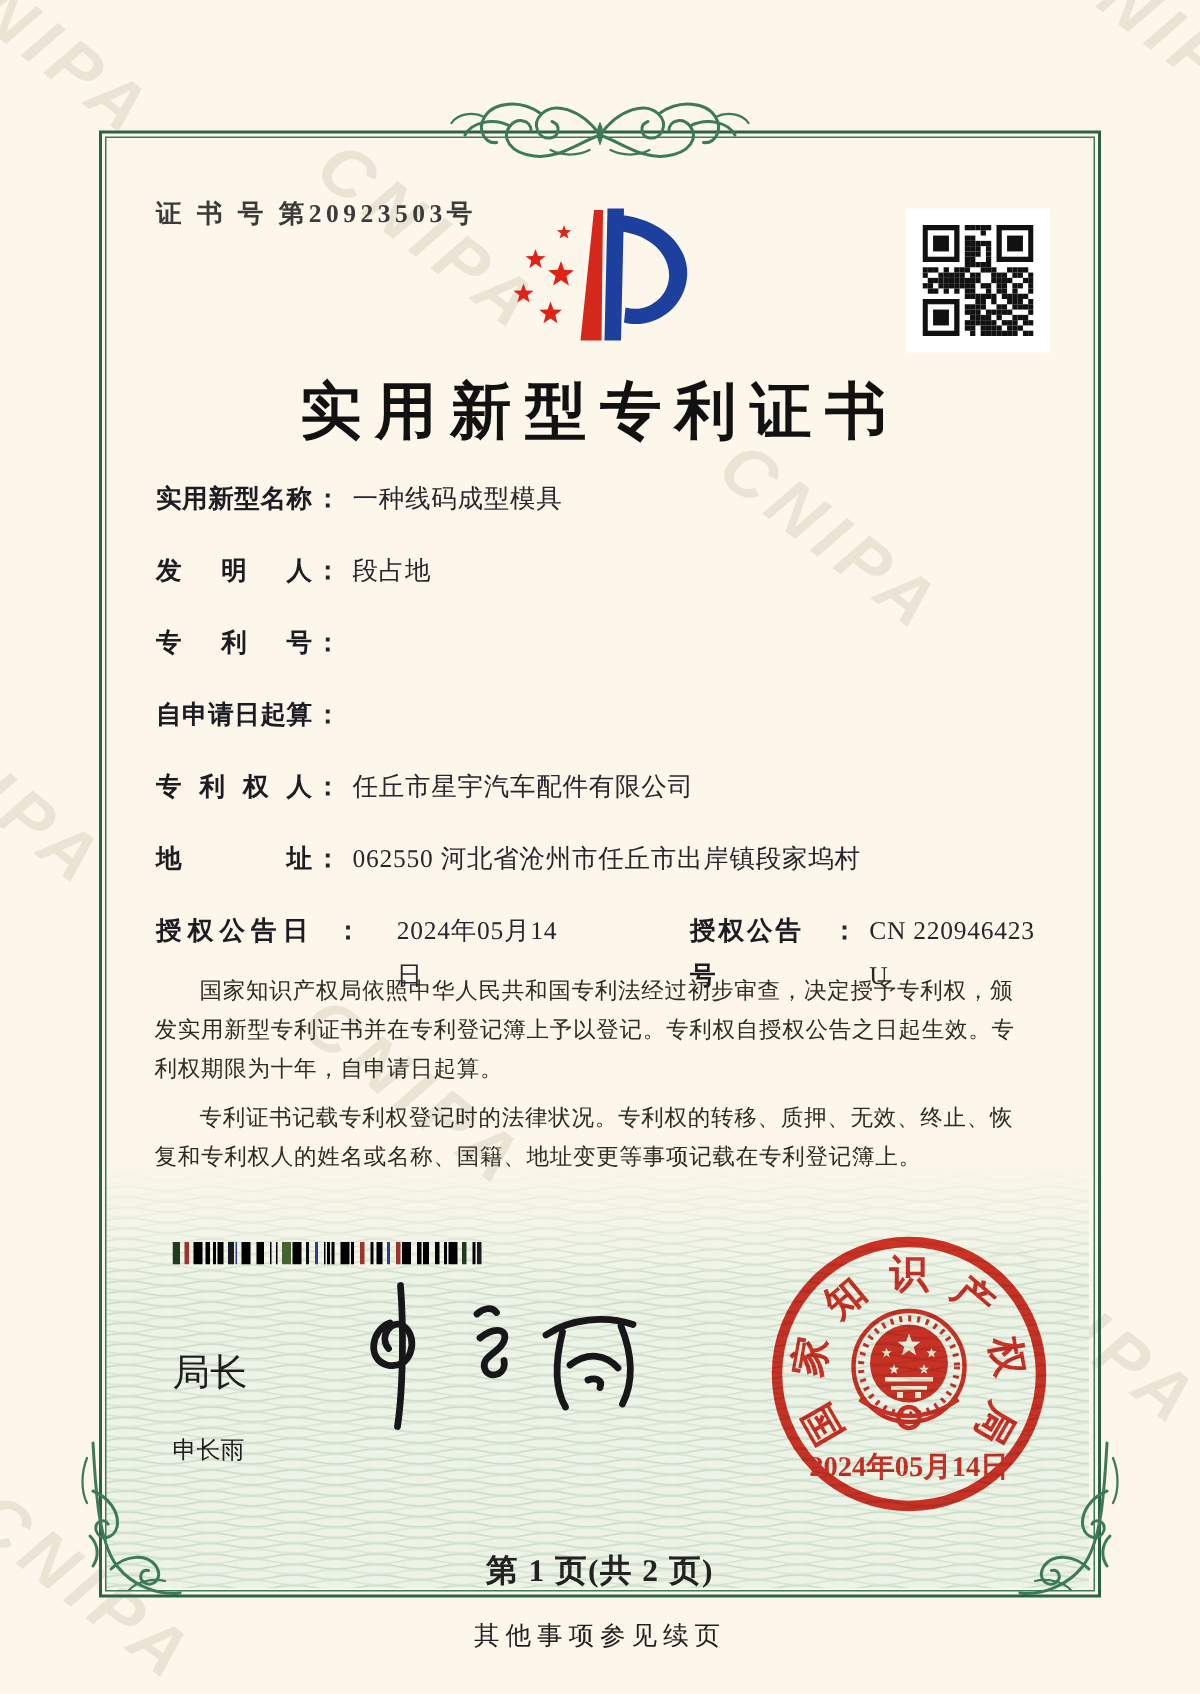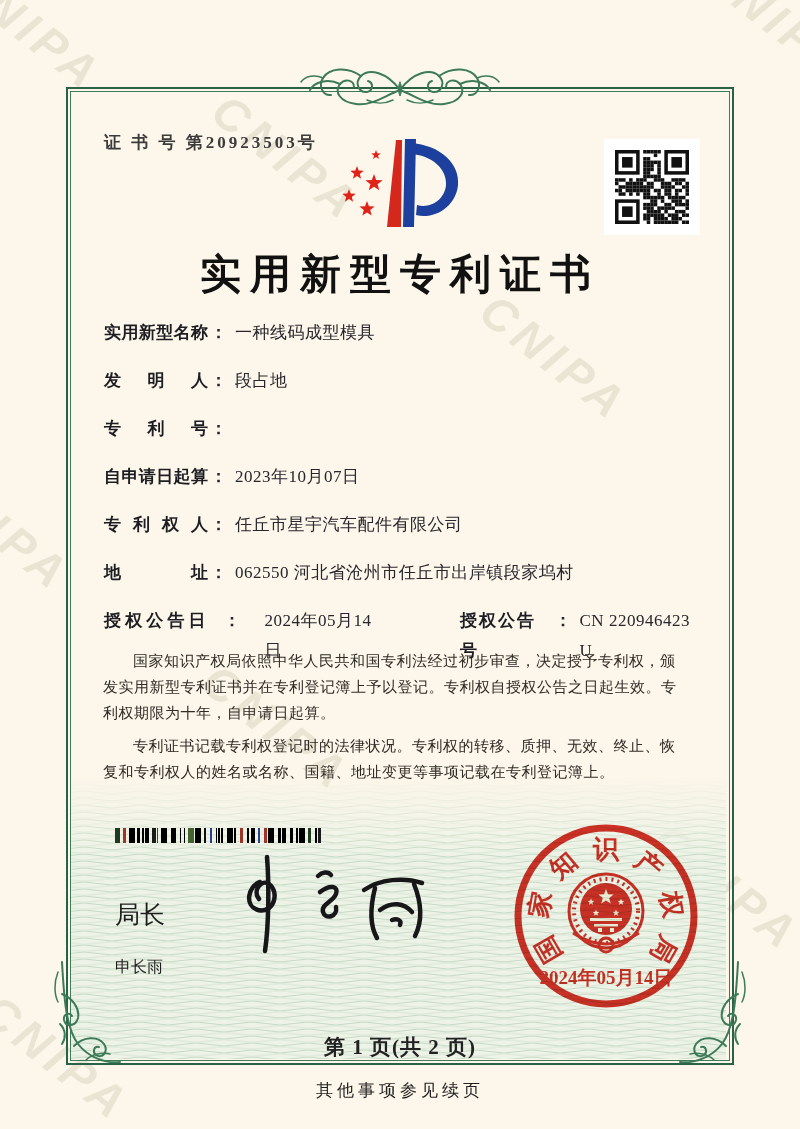--- a/index.html
+++ b/index.html
@@ -355,21 +355,20 @@
         <span class="fcolon">：</span>
       <span class="fvalue">段占地</span>
     </div>
     <div class="frow">
       <span class="flabel">专利号</span>
         <span class="fcolon">：</span>
     </div>
     <div class="frow">
       <span class="flabel">自申请日起算</span>
         <span class="fcolon">：</span>
-      <span class="fvalue">2023年10月07日</span>
     </div>
     <div class="frow">
       <span class="flabel">专利权人</span>
         <span class="fcolon">：</span>
       <span class="fvalue">任丘市星宇汽车配件有限公司</span>
     </div>
     <div class="frow">
       <span class="flabel">地址</span>
         <span class="fcolon">：</span>
       <span class="fvalue">062550 河北省沧州市任丘市出岸镇段家坞村</span>

